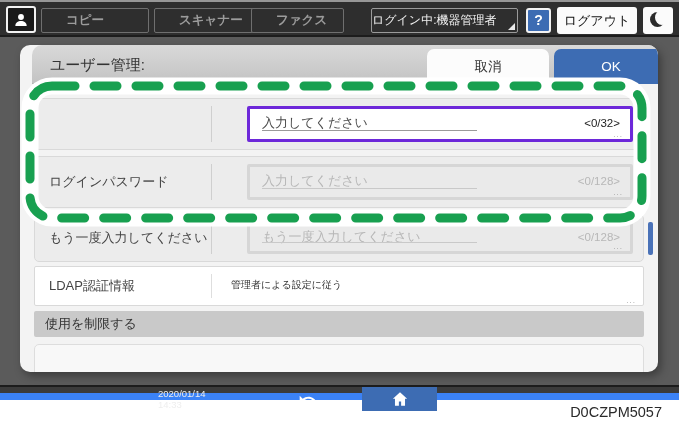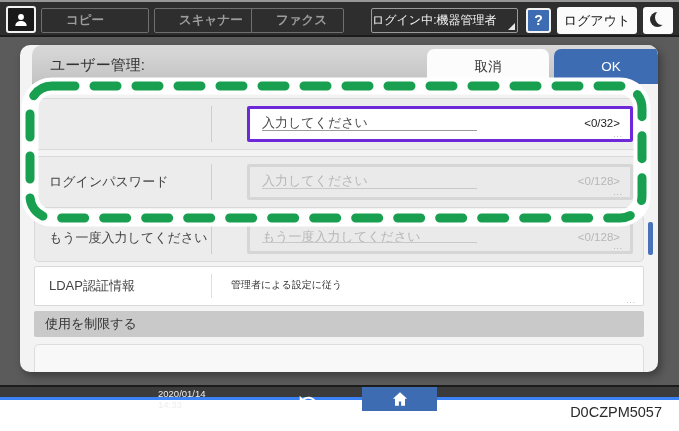--- a/index.html
+++ b/index.html
@@ -75,21 +75,21 @@
   .partial-row { top:299px; height:40px; background:#f8f8f8; border:1px solid #ddd; border-radius:5px; }
 
   .scrollbar { position:absolute; right:5px; top:177px; width:5px; height:33px;
                background:#4a72b8; border-radius:2px; }
 
   
   .highlight { position:absolute; left:0; top:0; pointer-events:none; }
 
   
   .bottombar { position:absolute; left:0; bottom:0; width:679px; height:15px; background:#3b3b3b;
-               border-top:2px solid #1c1c1c; border-bottom:3px solid #3b82f6; }
+               border-top:2px solid #1c1c1c; border-bottom:7px solid #3b82f6; }
   .datetime { position:absolute; left:158px; top:2px; color:#eee; font-size:9.5px; line-height:10.5px; }
   .back-btn { position:absolute; left:288px; top:1px; width:40px; height:24px;
               display:flex; align-items:center; justify-content:center; }
   .home-btn { position:absolute; left:362px; top:0; width:75px; height:24px; background:#3d6cb3;
               display:flex; align-items:center; justify-content:center; }
 
   
   .caption { position:absolute; right:17px; top:404px; font-size:14.5px; color:#2a2a2a; }
 </style>
 </head>

